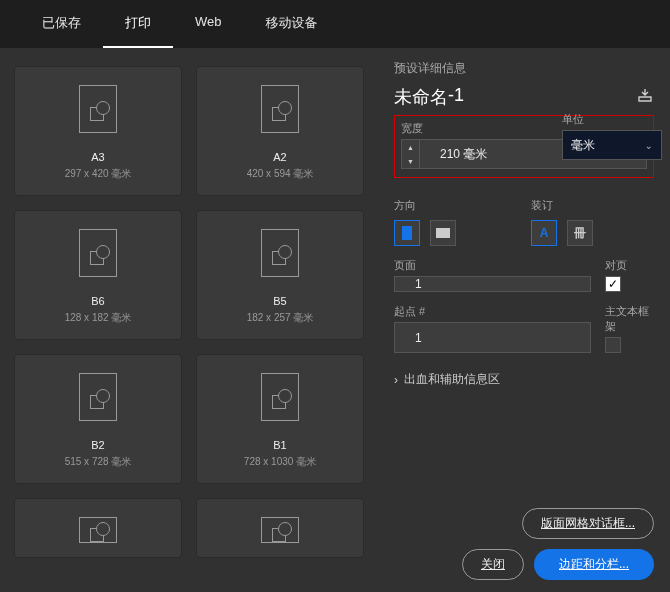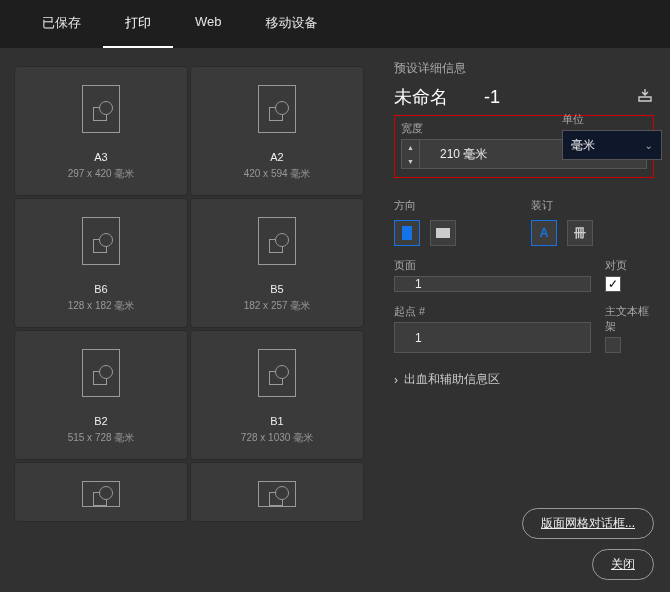--- a/index.html
+++ b/index.html
@@ -3,32 +3,32 @@
 <meta charset="utf-8">
 <style>
 * { margin: 0; padding: 0; box-sizing: border-box; font-family: "Microsoft YaHei", sans-serif; }
 body { background: #1e1e1e; color: #ccc; width: 670px; height: 592px; overflow: hidden; }
 .container { display: flex; flex-direction: column; height: 100%; }
 .tabs { display: flex; padding: 0 20px; background: #1e1e1e; }
 .tab { padding: 14px 22px; font-size: 13px; color: #e5e5e5; cursor: pointer; border-bottom: 2px solid transparent; }
 .tab.active { color: #fff; border-bottom: 2px solid #fff; }
 .main { display: flex; flex: 1; overflow: hidden; }
 .left { width: 378px; background: #313131; padding: 18px 14px; overflow-y: auto; }
-.presets { display: grid; grid-template-columns: 1fr 1fr; gap: 2px; }
+.presets { display: grid; grid-template-columns: 1fr 1fr; gap: 14px; }
 .preset { background: #3a3a3a; border: 1px solid #2a2a2a; border-radius: 4px; display: flex; flex-direction: column; align-items: center; padding: 18px 0 14px 0; cursor: pointer; }
 .preset-icon { width: 38px; height: 48px; border: 1px solid #999; position: relative; margin-bottom: 18px; display:flex; align-items:center; justify-content:center; }
 .preset-glyph { position: relative; width: 20px; height: 20px; }
 .preset-glyph::before { content:''; position:absolute; width:12px; height:12px; border:1px solid #999; left:2px; top:8px; }
 .preset-glyph::after { content:''; position:absolute; width:12px; height:12px; border:1px solid #999; border-radius:50%; left:8px; top:2px; background:#3a3a3a; }
 .preset-name { font-size: 11px; color: #eee; margin-bottom: 4px; }
 .preset-dims { font-size: 10px; color: #999; }
 .right { flex: 1; background: #313131; padding: 12px 16px 12px 16px; display:flex; flex-direction:column; overflow:hidden; position:relative; }
 .right-title { font-size: 12px; color: #aaa; margin-bottom: 8px; }
 .docname-row { display:flex; align-items:center; justify-content:space-between; margin-bottom: 6px; }
-.docname { display:flex; align-items:center; font-size: 18px; color:#fff;gap:36px; }
+.docname { display:flex; align-items:flex-start; font-size: 18px; color:#fff; }
 .docname-suffix { color:#fff; }
 .save-icon { color:#ccc; cursor:pointer; }
 .fields { display:flex; flex-direction:column; gap:4px; }
 .row { display:flex; gap:14px; }
 .field-group { display:flex; flex-direction:column; flex:1; }
 .label { font-size: 11px; color:#aaa; margin-bottom:3px; }
 .input-wrap { display:flex; align-items:center; height:30px; }
 .stepper { display:flex; flex-direction:column; background:#3d3d3d; border:1px solid #555; border-right:none; height:30px; width:18px; }
 .stepper-btn { flex:1; display:flex; align-items:center; justify-content:center; font-size:7px; color:#ccc; cursor:pointer; }
 .input { flex:1; background:#3d3d3d; border:1px solid #555; color:#eee; font-size:12px; padding:0 20px; height:30px; outline:none; }
@@ -209,17 +209,18 @@
           <span>出血和辅助信息区</span>
         </div>
       </div>
 
       <div class="buttons">
         <div class="btn-row">
           <button class="btn btn-outline">版面网格对话框...</button>
         </div>
         <div class="btn-row">
           <button class="btn btn-outline">关闭</button>
+          <button class="btn btn-primary">边距和分栏...</button>
         </div>
       </div>
     </div>
   </div>
 </div>
 
 </body></html>

